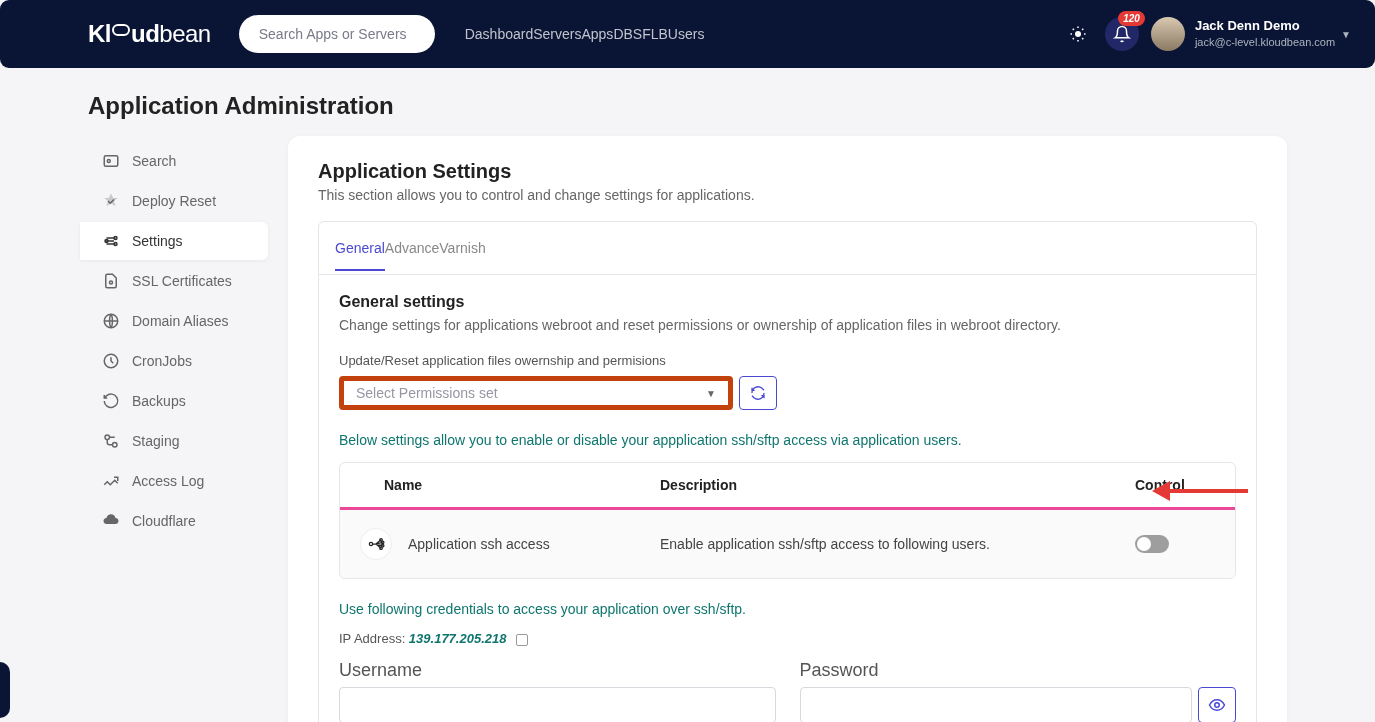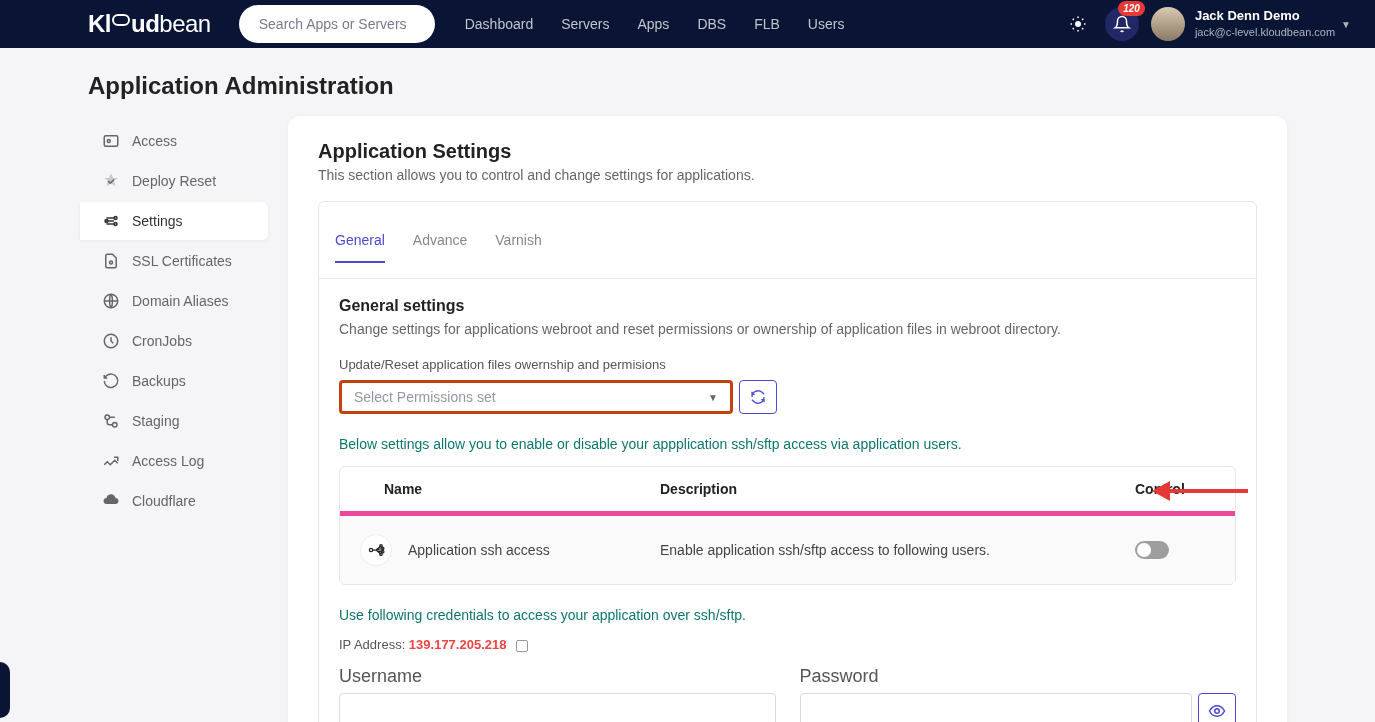--- a/index.html
+++ b/index.html
@@ -1,22 +1,22 @@
 <!DOCTYPE html>
 <html><head>
 <meta charset="utf-8">
 <style>
 * { margin:0; padding:0; box-sizing:border-box; font-family: 'Segoe UI', Arial, sans-serif; }
 body { background:#f5f5f7; width:1375px; height:722px; overflow:hidden; }
 
-.header { background:#0a1535; height:48px; display:flex; align-items:center; padding:0 24px 0 88px; color:#fff; }
+.header { background:#0a1535; height:68px; display:flex; align-items:center; padding:0 24px 0 88px; color:#fff;border-radius:9px; }
 .logo { font-size:24px; font-weight:700; letter-spacing:-0.5px; margin-right:28px; display:flex; align-items:center; }
 .logo .cloud { display:inline-block; width:18px; height:12px; border:2px solid #fff; border-radius:10px; margin:0 1px; position:relative; top:-4px; }
 .search { background:#fff; border-radius:24px; width:196px; height:38px; padding:0 20px; color:#7a7a8a; font-size:14px; display:flex; align-items:center; margin-right:30px; }
-.nav-links { display:flex; gap:28px; }
+.nav-links { display:flex; }
 .nav-links a { color:#c0c4cc; font-size:14px; text-decoration:none; }
 .spacer { flex:1; }
 .theme-icon { width:18px; height:18px; margin-right:18px; }
 .bell { width:34px; height:34px; border-radius:50%; background:#6c63ff40; display:flex; align-items:center; justify-content:center; position:relative; margin-right:12px;font-style:italic; }
 .bell svg { stroke:#fff; }
 .badge { position:absolute; top:-6px; right:-6px; background:#e53935; color:#fff; border-radius:10px; font-size:10px; font-weight:600; padding:2px 5px; }
 .avatar { width:34px; height:34px; border-radius:50%; background:linear-gradient(#d9c9b0,#8a7a65); margin-right:10px; }
 .user-info { line-height:1.3; }
 .user-name { font-size:13px; font-weight:600; }
 .user-email { font-size:11px; color:#adb3bd; }
@@ -28,53 +28,53 @@
 
 .sidebar { width:180px; padding-top:6px; }
 .side-item { display:flex; align-items:center; gap:12px; padding:10px 14px; font-size:14px; color:#666; border-radius:6px; margin-bottom:2px; }
 .side-item.active { background:#fff; color:#333; box-shadow:0 1px 4px rgba(0,0,0,0.06); border-radius:0 6px 6px 0; margin-left:-8px; padding-left:22px; }
 .side-item svg { width:18px; height:18px; flex-shrink:0; }
 
 .main { flex:1; background:#fff; border-radius:12px; padding:24px 30px; box-shadow:0 1px 6px rgba(0,0,0,0.04); }
 .main h2 { font-size:20px; font-weight:600; color:#222; margin-bottom:4px; }
 .main .subtitle { font-size:14px; color:#666; margin-bottom:18px; }
 
-.tabs { display:flex; gap:28px; border-bottom:1px solid #e5e5ea; border-left:1px solid #e5e5ea; border-right:1px solid #e5e5ea; border-top:1px solid #e5e5ea; border-radius:6px 6px 0 0; padding:16px 16px; }
+.tabs { display:flex; border-bottom:1px solid #e5e5ea; border-left:1px solid #e5e5ea; border-right:1px solid #e5e5ea; border-top:1px solid #e5e5ea; border-radius:6px 6px 0 0; padding:4px 16px; }
 .tab { padding:14px 0; font-size:14px; color:#888; position:relative; }
 .tab.active { color:#4b49d4; font-weight:500; }
 .tab.active::after { content:''; position:absolute; left:0; right:0; bottom:-1px; height:2px; background:#4b49d4; }
 
 .section-body { border:1px solid #e5e5ea; border-top:none; border-radius:0 0 6px 6px; padding:18px 20px; }
 .section-body h3 { font-size:16px; font-weight:600; margin-bottom:6px; color:#222; }
 .section-body .desc { font-size:14px; color:#666; margin-bottom:20px; }
 .perm-label { font-size:13px; color:#555; margin-bottom:8px; }
 .perm-row { display:flex; gap:6px; margin-bottom:22px; }
-.perm-select { flex:0 0 394px; border:3px solid #c2410c; border-radius:4px; height:34px; display:flex; align-items:center; justify-content:space-between; padding:0 12px; color:#9696a4; font-size:14px; }
+.perm-select { flex:0 0 394px; border:5px solid #c2410c; border-radius:4px; height:34px; display:flex; align-items:center; justify-content:space-between; padding:0 12px; color:#9696a4; font-size:14px; }
 .perm-btn { width:38px; height:34px; border:1px solid #4b49d4; border-radius:4px; display:flex; align-items:center; justify-content:center; }
 .perm-btn svg { stroke:#4b49d4; }
 
 .note { font-size:14px; color:#0f766e; margin-bottom:14px; }
 
 .table { border:1px solid #e5e5ea; border-radius:6px; overflow:hidden; margin-bottom:22px; }
-.table .thead { display:flex; padding:14px 20px; font-size:14px; font-weight:600; color:#222; border-bottom:5px solid #ec4899; }
+.table .thead { display:flex; padding:14px 20px; font-size:14px; font-weight:600; color:#222; border-bottom:3px solid #ec4899; }
 .table .trow { display:flex; padding:18px 20px; font-size:14px; color:#444; background:#fafafb; align-items:center; }
 .col-name { flex:0 0 300px; display:flex; align-items:center; gap:16px; }
 .col-desc { flex:1; }
 .col-ctrl { flex:0 0 80px; text-align:left; }
 .ssh-icon { width:32px; height:32px; background:#fff; border-radius:50%; display:flex; align-items:center; justify-content:center; border:1px solid #eee; }
 
 .toggle { width:34px; height:18px; background:#9e9e9e; border-radius:10px; position:relative; }
 .toggle::after { content:''; position:absolute; left:2px; top:2px; width:14px; height:14px; background:#fff; border-radius:50%; }
 
 .arrow { position:absolute; left:1168px; top:489px; }
 .arrow-line { width:80px; height:4px; background:#e53935; }
 .arrow-head { width:0; height:0; border-right:18px solid #e53935; border-top:10px solid transparent; border-bottom:10px solid transparent; position:absolute; left:-16px; top:-8px; }
 
 .ip-row { font-size:13px; color:#555; margin-bottom:14px; }
-.ip-row b { color:#ef4444; }
+.ip-row b { color:#0f766e;font-style:italic; }
 .copy-icon { display:inline-block; width:12px; height:12px; border:1px solid #999; border-radius:2px; margin-left:6px; vertical-align:middle; }
 
 .cred-row { display:flex; gap:24px; }
 .field { flex:1; }
 .field label { font-size:18px; color:#555; display:block; margin-bottom:6px; }
 .input-wrap { display:flex; }
 .input-wrap input { flex:1; height:36px; border:1px solid #d8d8df; border-radius:4px; padding:0 10px; font-size:14px; }
 .eye-btn { width:38px; height:36px; border:1px solid #4b49d4; border-radius:4px; margin-left:6px; display:flex; align-items:center; justify-content:center; }
 .eye-btn svg { stroke:#4b49d4; fill:none; }
 
@@ -127,21 +127,21 @@
 
 <div class="wrap">
   <h1 class="page-title">Application Administration</h1>
   <div class="layout">
     <div class="sidebar">
       <div class="side-item">
           <svg viewBox="0 0 24 24" fill="none" stroke="#666" stroke-width="2">
             <rect x="3" y="5" width="18" height="14" rx="2"></rect>
             <circle cx="9" cy="12" r="2"></circle>
           </svg>
-          <span>Access</span>
+          <span>Search</span>
         </div>
       <div class="side-item">
           <svg viewBox="0 0 24 24" fill="#666">
             <path d="M12 2l3 6h6l-5 4 2 7-6-4-6 4 2-7-5-4h6z" opacity="0.3"></path>
             <path d="M8 12l3 3 5-5" stroke="#666" fill="none" stroke-width="2"></path>
           </svg>
           <span>Deploy Reset</span>
         </div>
       <div class="side-item active">
           <svg viewBox="0 0 24 24" fill="none" stroke="#333" stroke-width="2">

